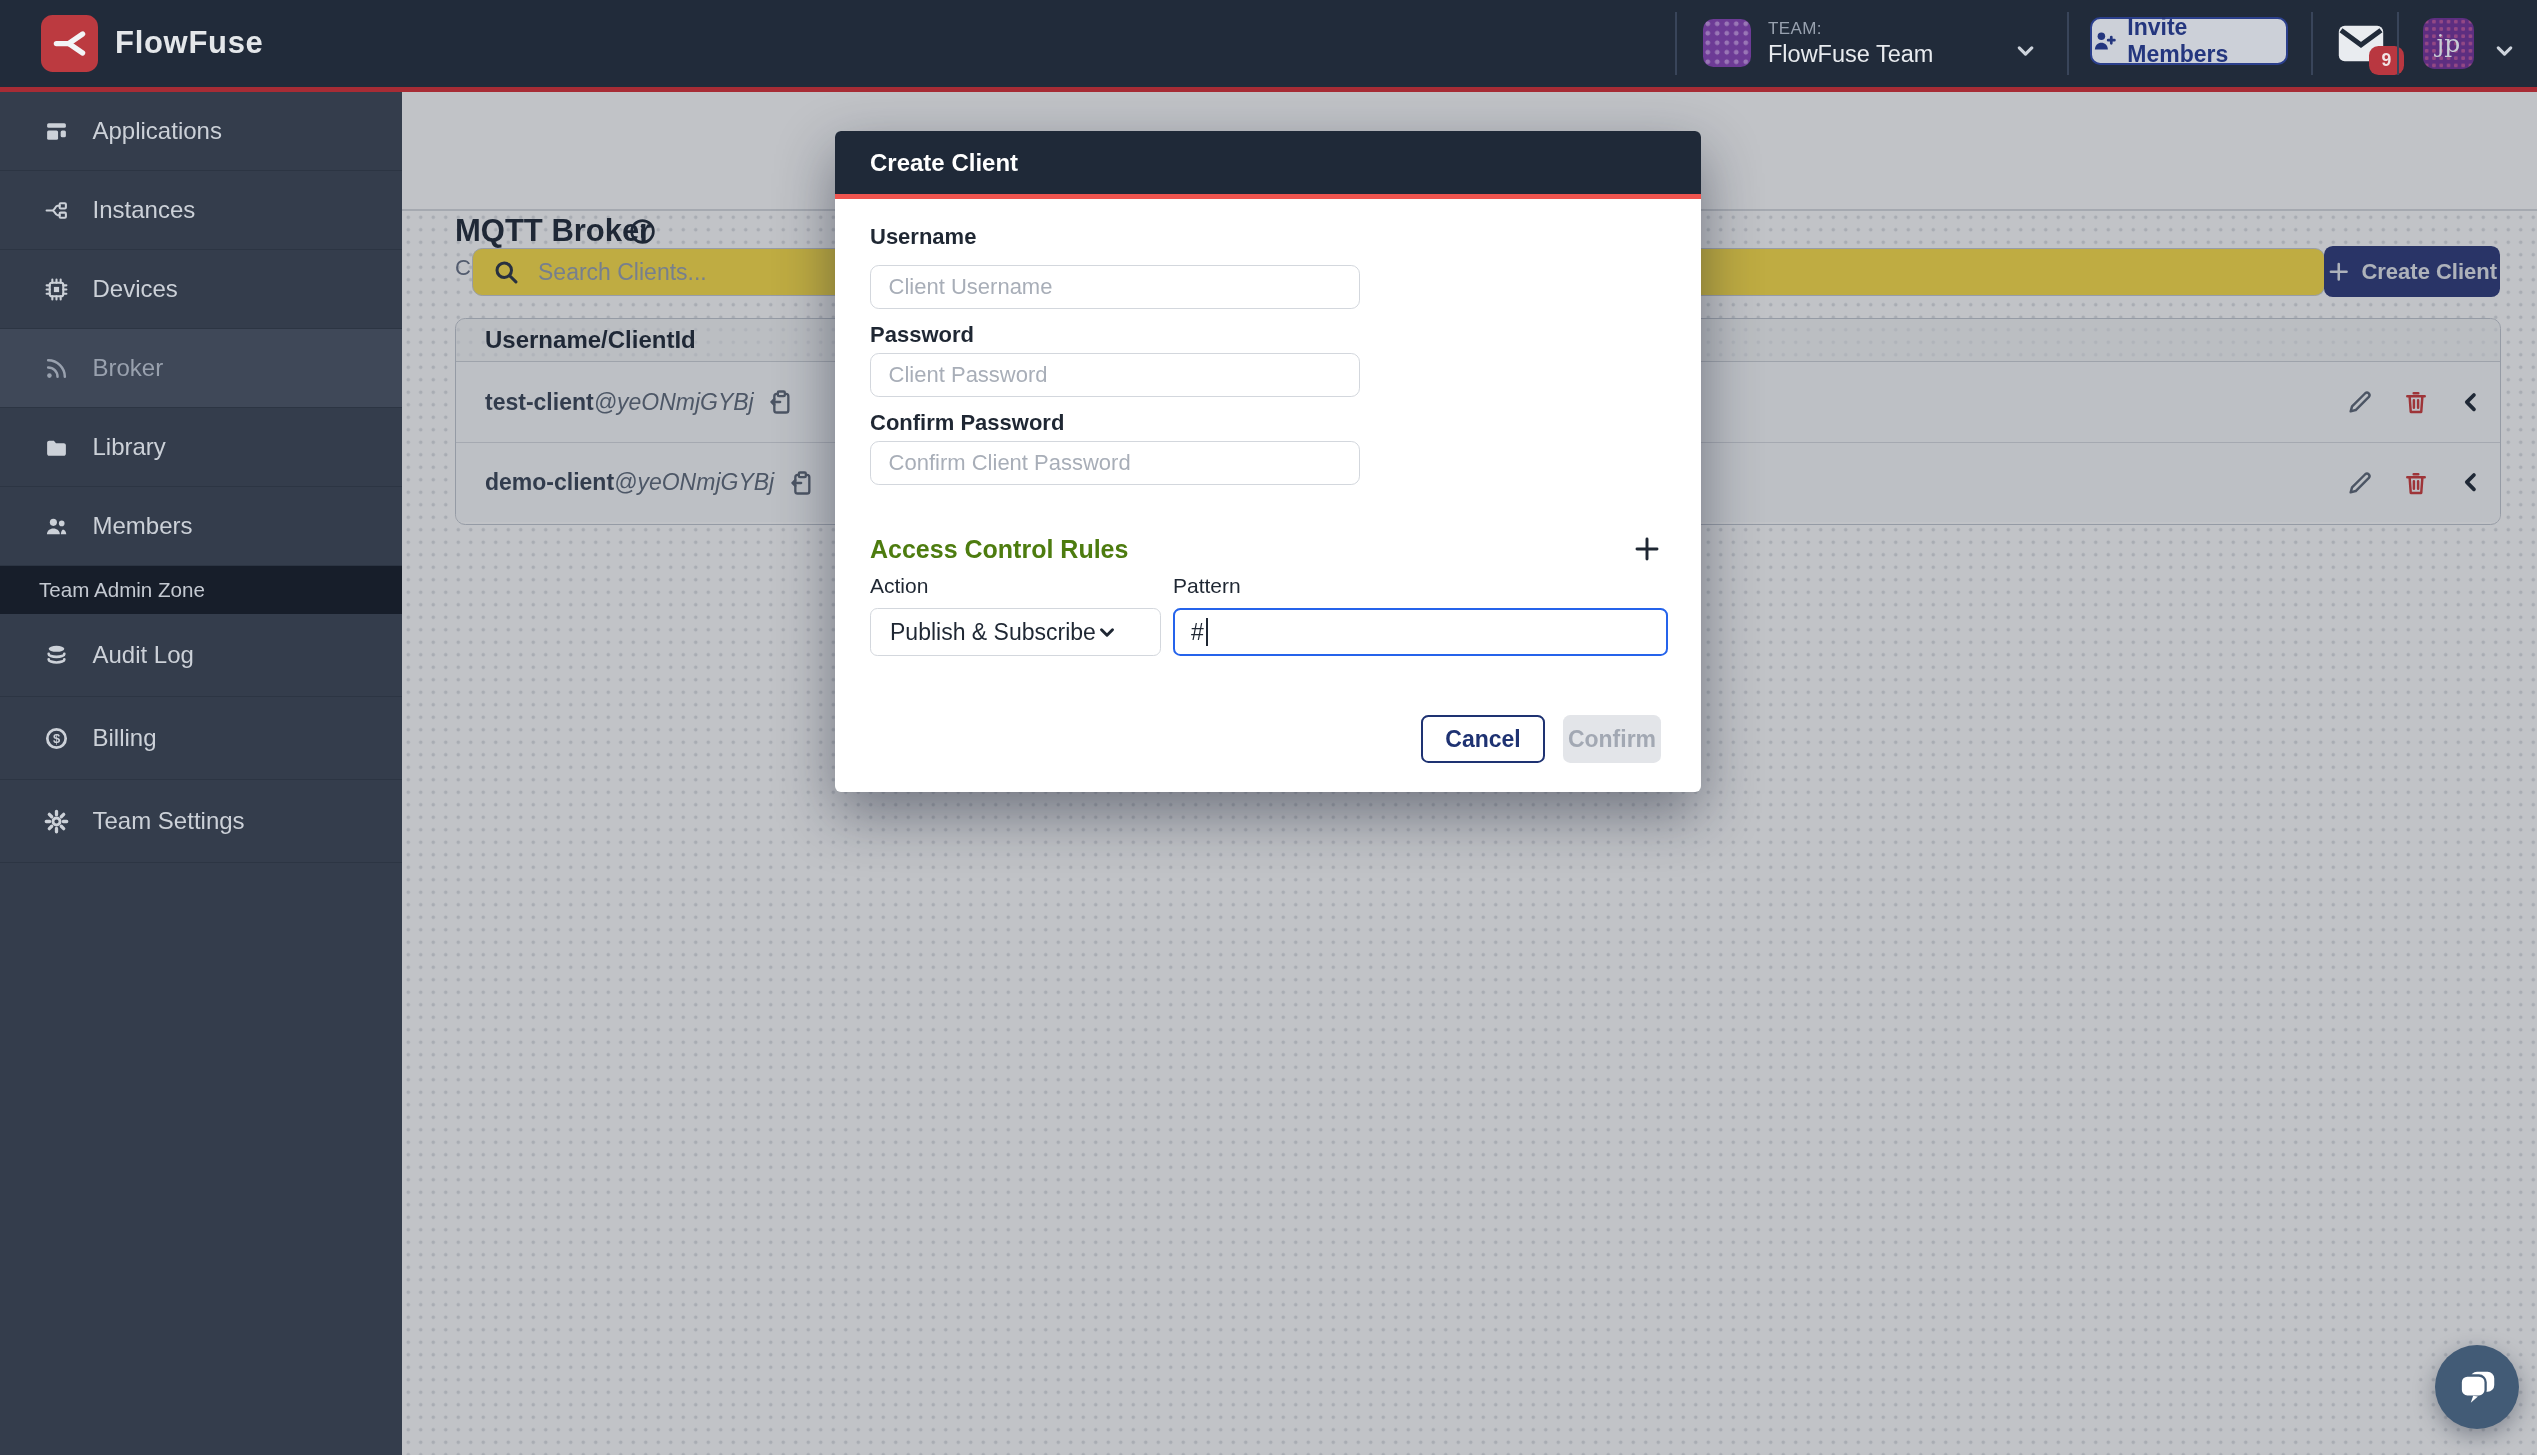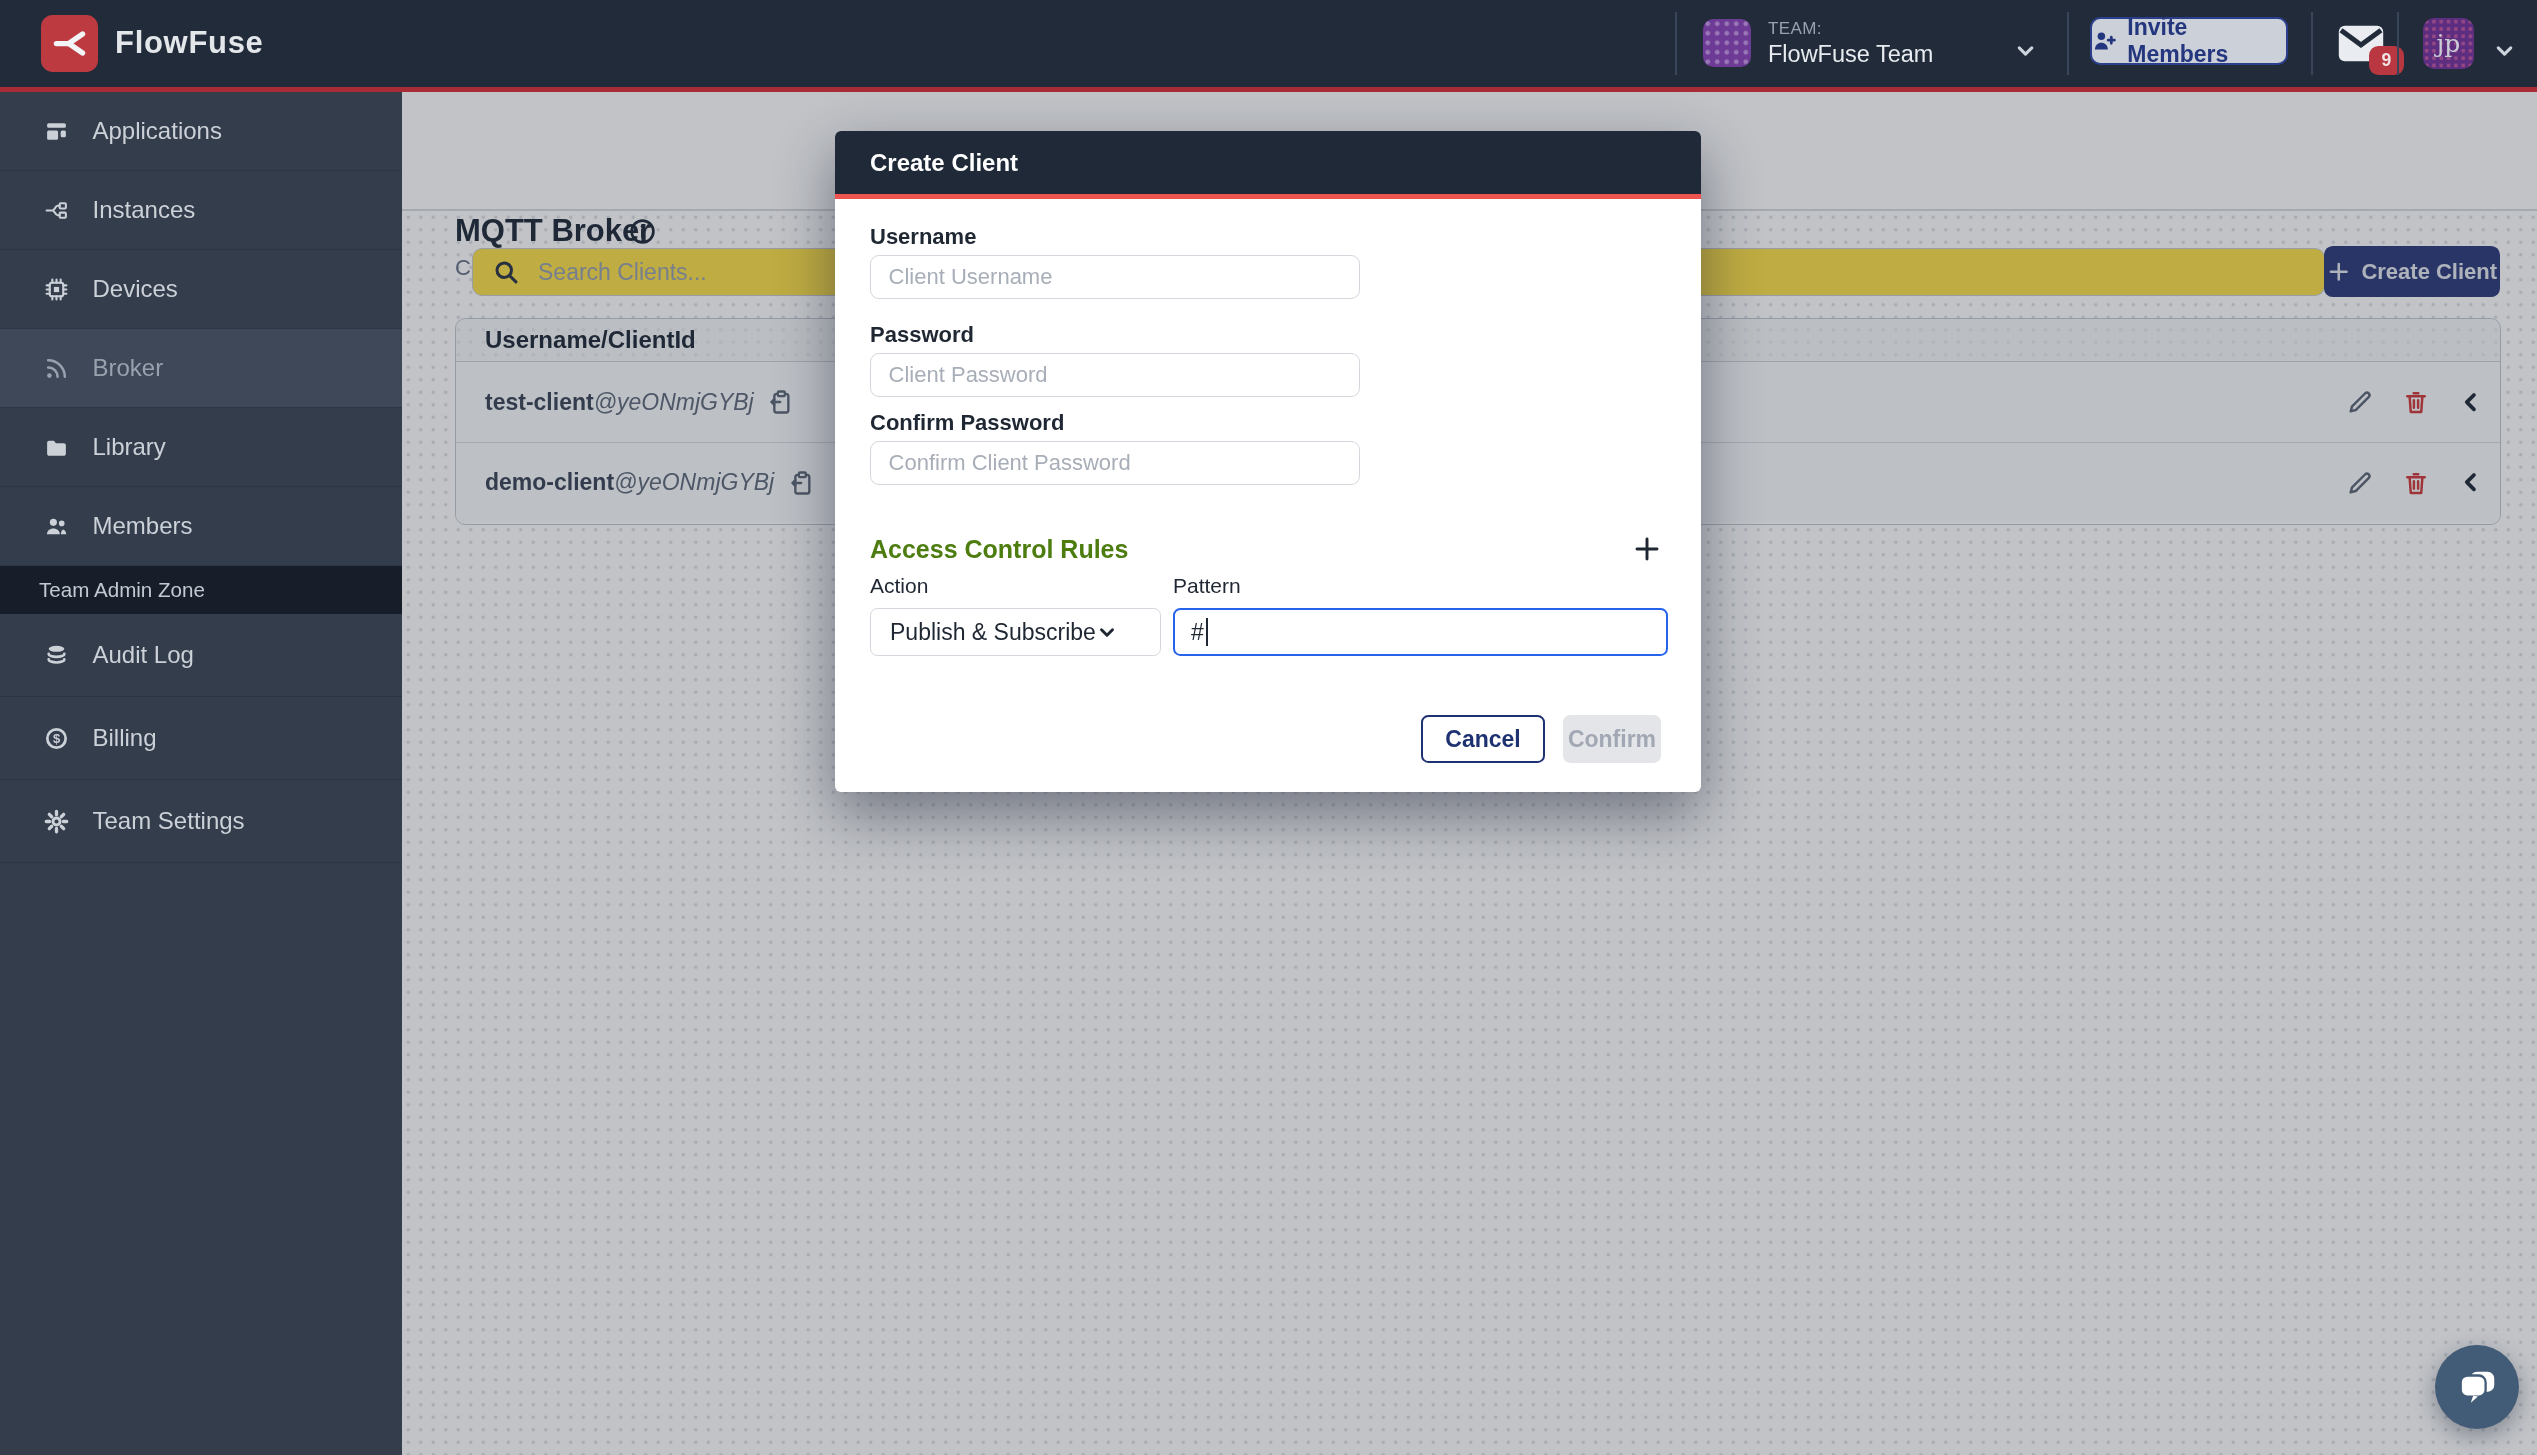--- a/index.html
+++ b/index.html
@@ -314,21 +314,21 @@
       </div>
     </div>
   </div>
 
   <div class="overlay"></div>
 
   <div class="modal">
     <div class="modal-header">Create Client</div>
 
     <div class="m-label" style="top:93px">Username</div>
-    <input class="m-input" style="top: 124px;" type="text" placeholder="Client Username">
+    <input class="m-input" style="top: 134px;" type="text" placeholder="Client Username">
 
     <div class="m-label" style="top:191px">Password</div>
     <input class="m-input" style="top: 222px;" type="text" placeholder="Client Password">
 
     <div class="m-label" style="top:279px">Confirm Password</div>
     <input class="m-input" style="top: 310px;" type="text" placeholder="Confirm Client Password">
 
     <div class="acr-head">Access Control Rules</div>
     <svg class="acr-plus" width="32" height="32" viewBox="0 0 24 24" fill="none" stroke="currentColor">
       <path d="M12 4.5v15M4.5 12h15" stroke-width="2.2" stroke-linecap="round"></path>

